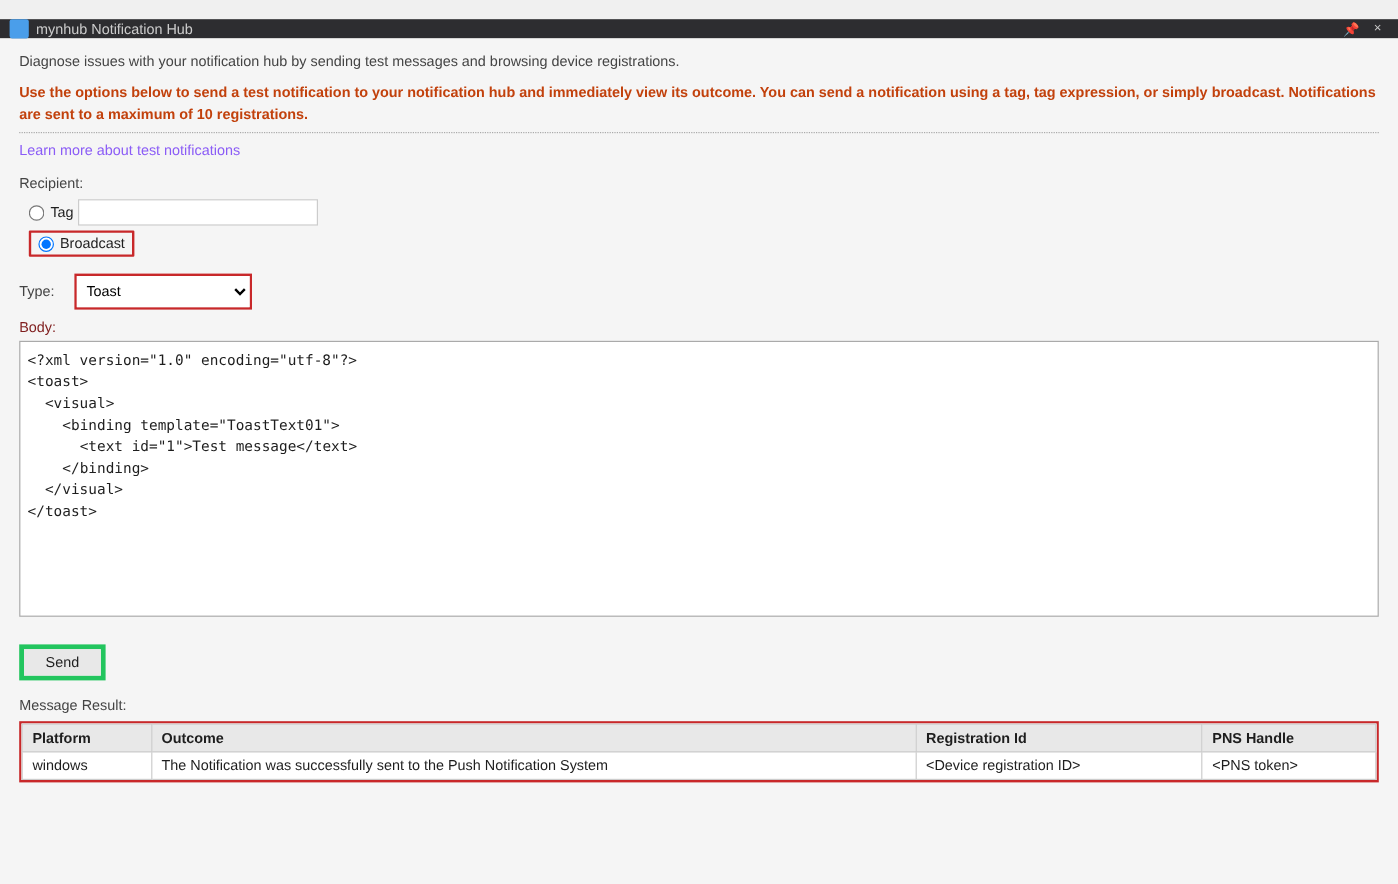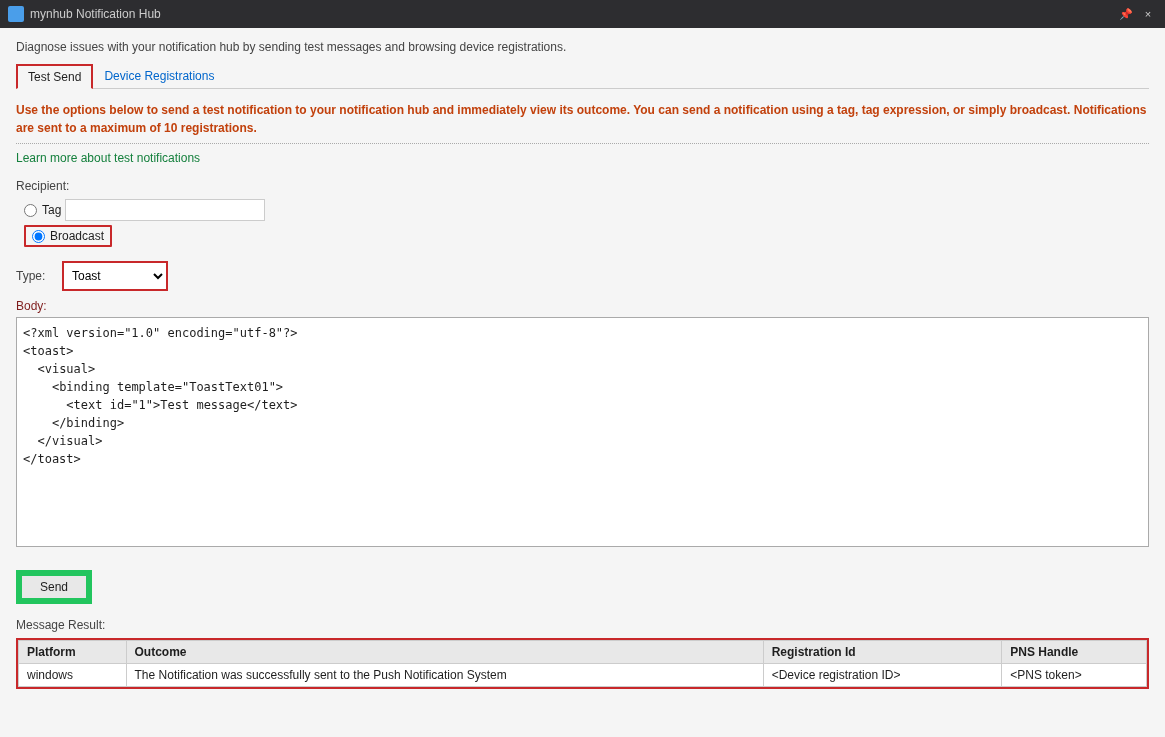--- a/index.html
+++ b/index.html
@@ -1,25 +1,26 @@
 <!DOCTYPE html>
 <html><head>
   <meta charset="utf-8">
   <style>
     * { box-sizing: border-box; margin: 0; padding: 0; }
     body { font-family: 'Segoe UI', Arial, sans-serif; font-size: 13px; background: #f0f0f0; color: #1e1e1e; }
 
     .title-bar {
       background: #2d2d30;
       color: #cccccc;
-      height: 28px;
+      height: 16px;
       display: flex;
       align-items: center;
       padding: 0 8px;
       font-size: 12px;
+      margin-top: 16px;
     }
     .title-bar-icon {
       width: 16px; height: 16px;
       background: #4a9eea;
       border-radius: 2px;
       margin-right: 6px;
       display: inline-block;
     }
     .title-bar-title { flex: 1; }
     .title-bar-controls { display: flex; gap: 4px; }
@@ -70,21 +71,21 @@
       margin-bottom: 4px;
       line-height: 1.5;
       font-weight: bold;
     }
     .dotted-line {
       border: none;
       border-top: 1px dotted #aaaaaa;
       margin: 6px 0;
     }
     .learn-more {
-      color: #15803d;
+      color: #8b5cf6;
       font-size: 12px;
       text-decoration: none;
       text-align: right;
     }
 
     .form-section { margin-top: 14px; }
 
     .field-label {
       font-size: 12px;
       font-weight: 400;
@@ -140,21 +141,21 @@
       margin-bottom: 8px;
     }
     .type-label { font-size: 12px; color: #444; margin-right: 6px; width: 40px; }
 
     .type-select-wrapper {
       border: 2px solid #c8282a;
       display: inline-block;
     }
     .type-select {
       height: 26px;
-      width: 102px;
+      width: 144px;
       border: 1px solid #aaaaaa;
       border: none;
       font-size: 12px;
       padding: 2px 4px;
       background: white;
       appearance: auto;
       cursor: pointer;
     }
 
     .body-label { font-size: 12px; color: #7f1d1d; margin-bottom: 4px; }
@@ -166,21 +167,21 @@
       font-family: 'Consolas', monospace;
       padding: 6px;
       background: white;
       resize: none;
       color: #1e1e1e;
       line-height: 1.5;
     }
 
     .send-btn-wrapper {
       margin-top: 10px;
-      border: 6px solid #22c55e;
+      border: 4px solid #22c55e;
       display: inline-block;
     }
     .send-btn {
       padding: 4px 18px;
       font-size: 12px;
       background: #e8e8e8;
       border: 1px solid #aaaaaa;
       border: none;
       cursor: pointer;
       color: #1e1e1e;
@@ -223,24 +224,20 @@
     <div class="title-bar-btn close-btn">×</div>
   </div>
 </div>
 
 <div class="main-container">
 
   
   <p class="subtitle">Diagnose issues with your notification hub by sending test messages and browsing device registrations.</p>
 
   
-  <div class="tabs">
-    <div class="tab active">Test Send</div>
-    <div class="tab">Device Registrations</div>
-  </div>
 
   
   <p class="section-desc">Use the options below to send a test notification to your notification hub and immediately view its outcome. You can send a notification using a tag, tag expression, or simply broadcast. Notifications are sent to a maximum of 10 registrations.</p>
   <hr class="dotted-line">
   <a class="learn-more" href="#">Learn more about test notifications</a>
 
   
   <div class="form-section">
     <div class="field-label">Recipient:</div>
     <div class="radio-group">

